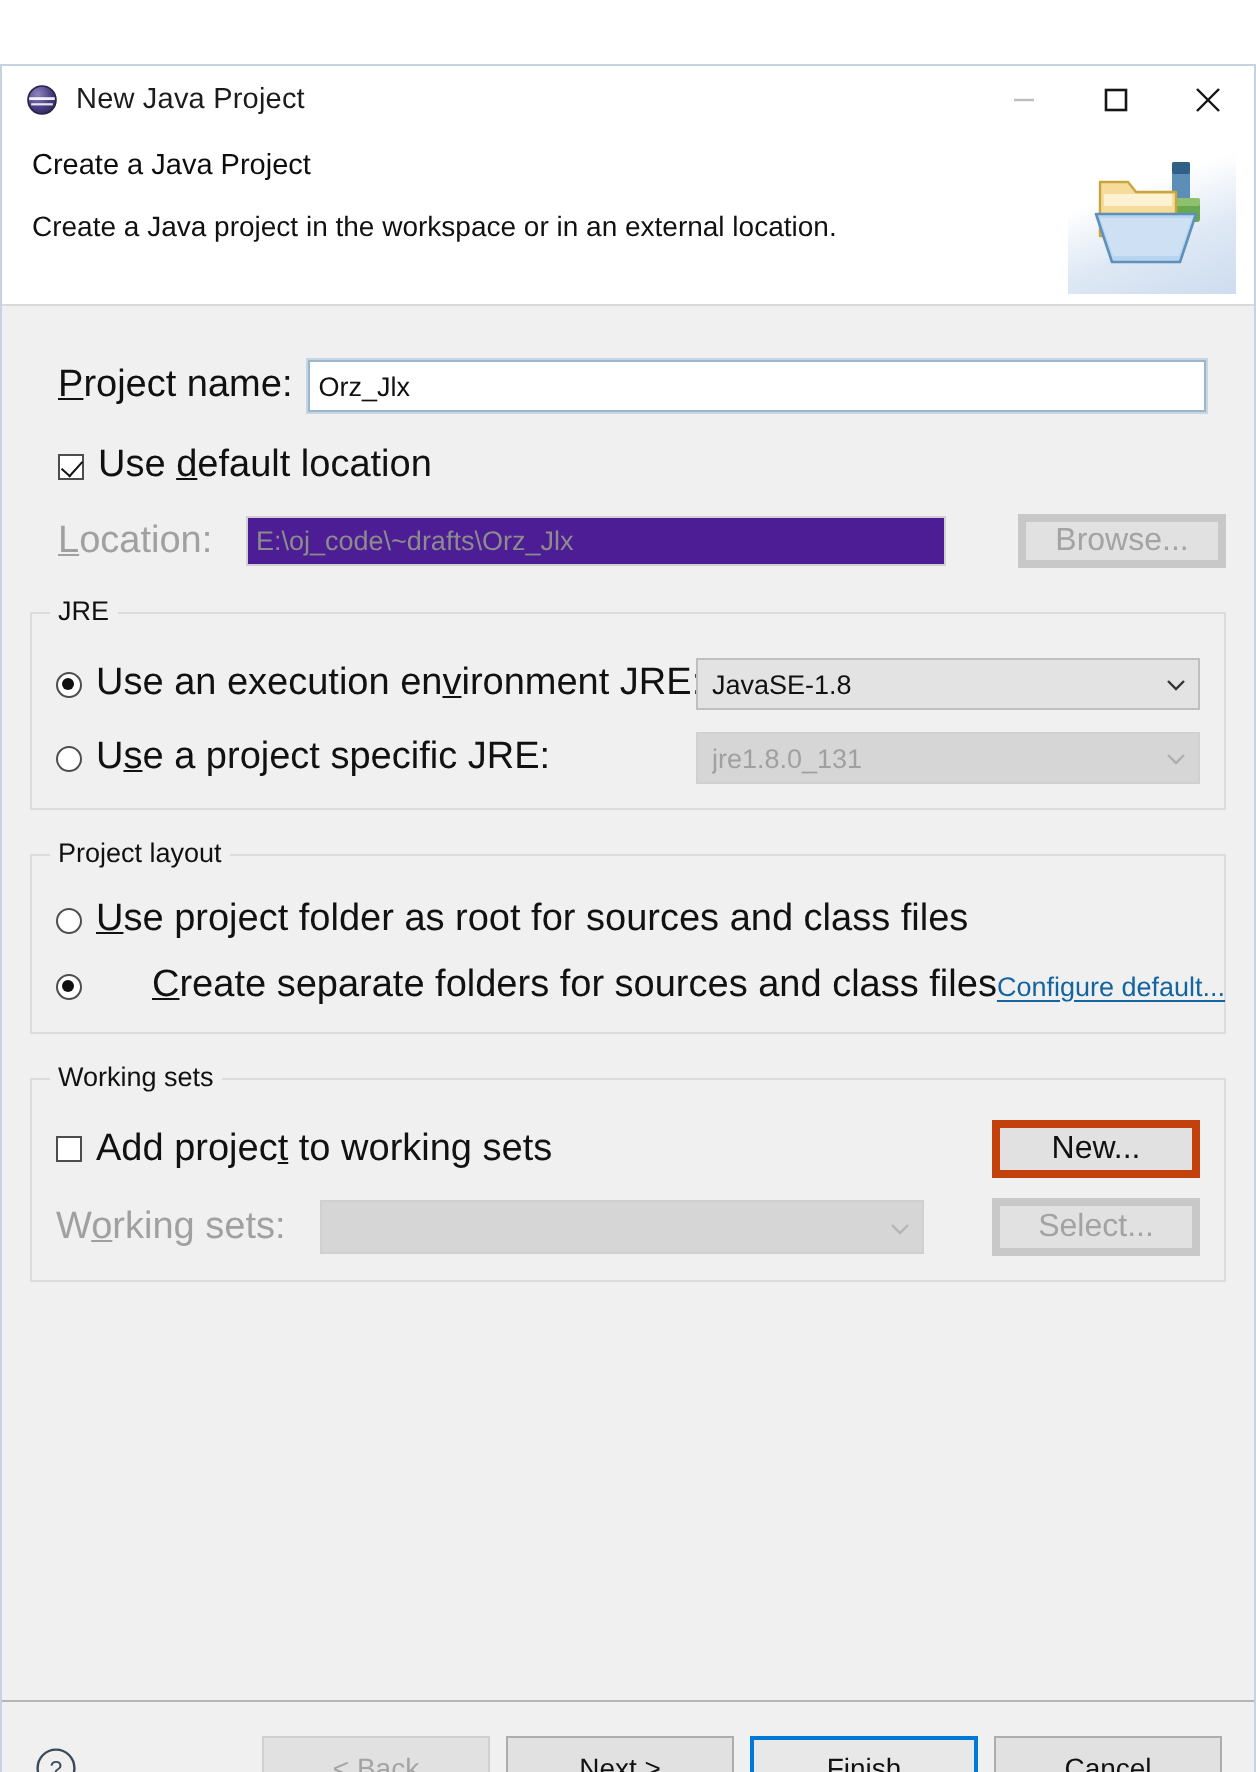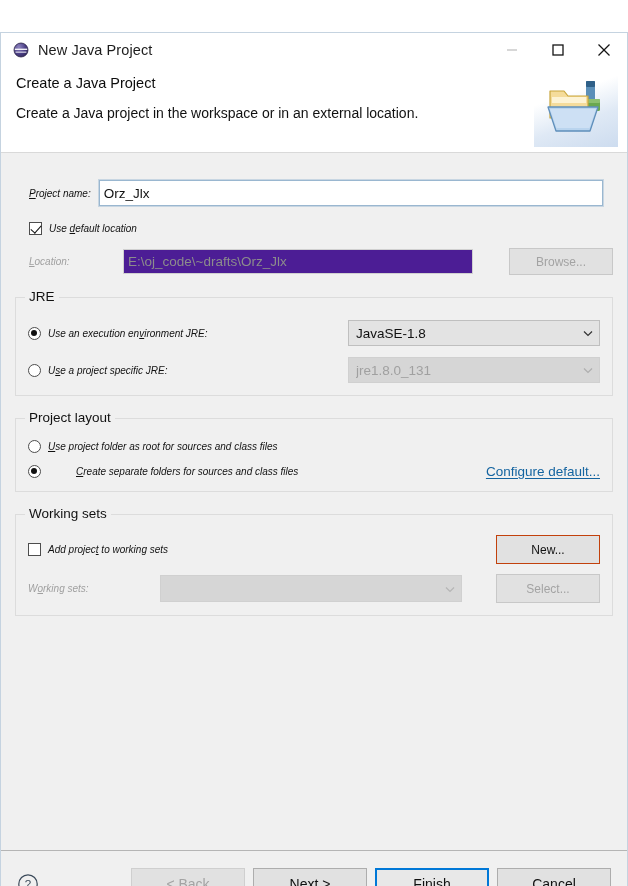--- a/index.html
+++ b/index.html
@@ -88,24 +88,23 @@
   .body {
     flex: 1 1 auto;
     background: #f0f0f0;
     position: relative;
     padding: 0 14px;
   }
 
   .row { display: flex; align-items: center; }
 
   .lbl {
-    font-size: 10px;
+    font-size: 19px;
     color: #111111;
     white-space: nowrap;
-    font-style: italic;
   }
   .lbl.dim { color: #a0a0a0; }
 
   
   .pname-row { margin-top: 27px; padding-left: 14px; }
   .pname-label { margin-right: 8px; }
   .pname-input {
     flex: 1 1 auto;
     height: 26px;
     background: #ffffff;
@@ -151,22 +150,22 @@
     color: #8c8c8c;
     padding: 0 4px;
     line-height: 23px;
     margin-right: 8px;
   }
 
   .btn {
     height: 27px;
     min-width: 104px;
     background: #e1e1e1;
-    border: 1px solid #c2410c;
-    font-size: 12px;
+    border: 4px solid #c2410c;
+    font-size: 16px;
     color: #111111;
     display: flex; align-items: center; justify-content: center;
     flex: 0 0 auto;
     font-family: "Liberation Sans", sans-serif;
   }
   .btn.dis { color: #a3a3a3; border-color: #c8c8c8; background: #e1e1e1; }
 
   
   .group {
     position: relative;

